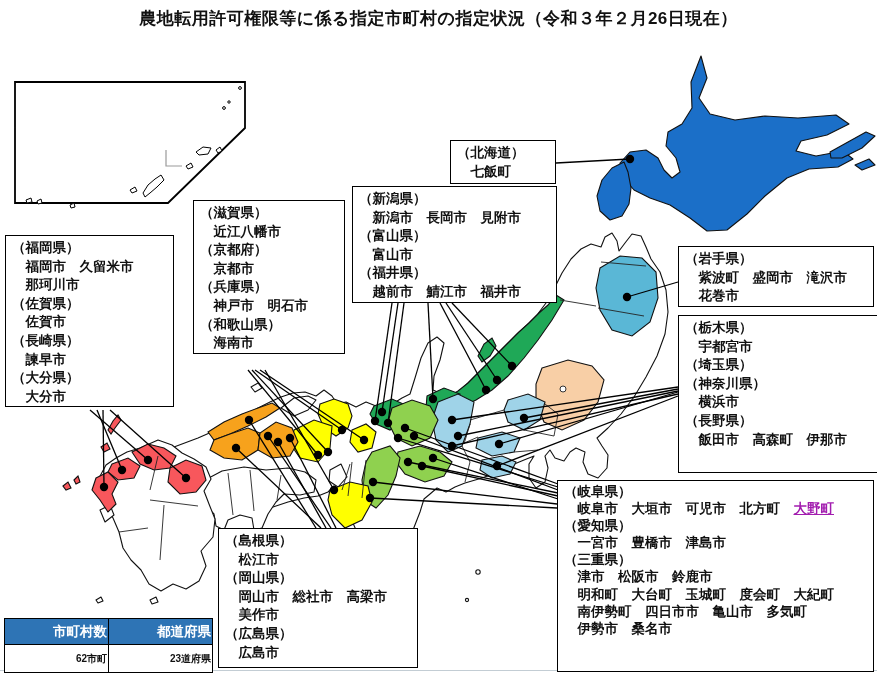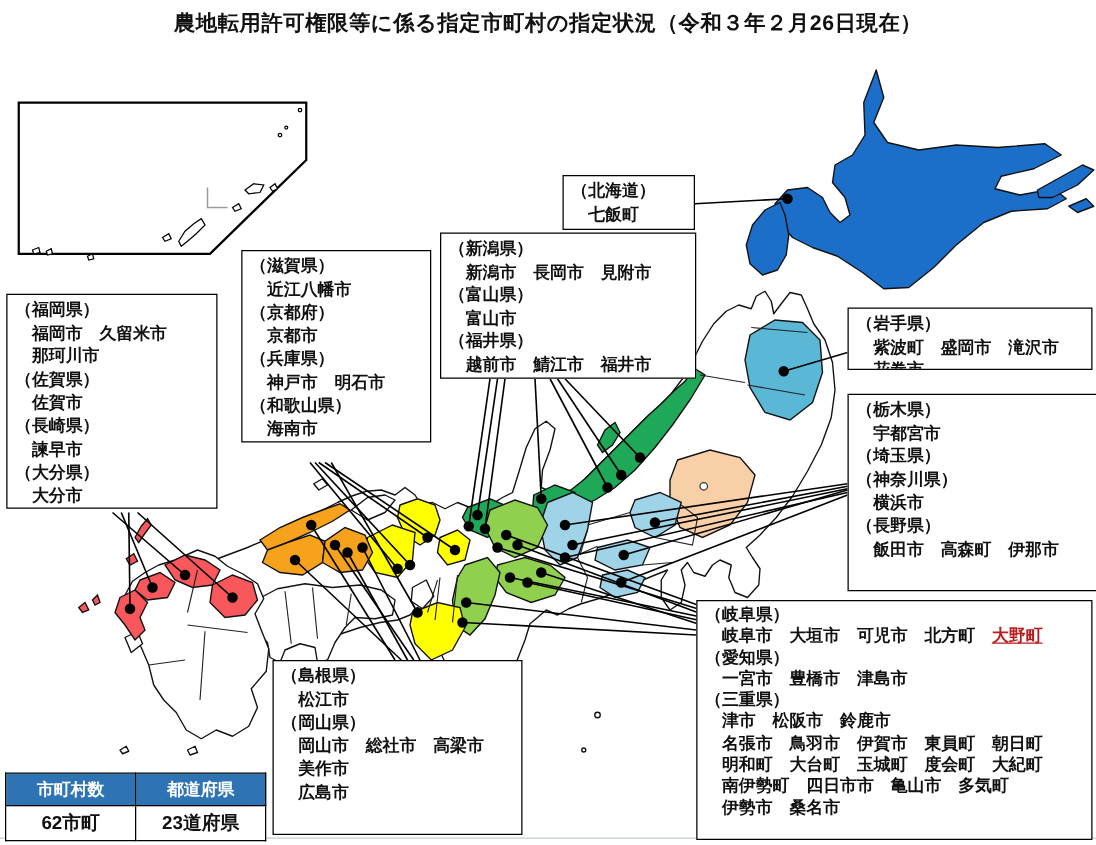--- a/index.html
+++ b/index.html
@@ -7,23 +7,23 @@
        font-family:"Liberation Sans","DejaVu Sans",sans-serif;color:#111}
   .title{position:absolute;top:7px;left:0;width:100%;text-align:center;
          font-size:17px;font-weight:bold;letter-spacing:.5px}
   svg.map{position:absolute;left:0;top:0;z-index:1}
   .lbox{position:absolute;background:#fff;border:1.6px solid #000;box-sizing:border-box;
         padding:3px 6px;font-weight:bold;font-size:13.5px;line-height:18.6px;z-index:5;overflow:hidden}
   .lbox .ln{white-space:pre}
   .lbox.tokai{line-height:17.1px;padding-top:2px}
   .hl{text-decoration:underline}
   .sum{position:absolute;left:4px;top:618px;z-index:5;border-collapse:collapse;font-weight:bold}
-  .sum td{border:1.7px solid #000;text-align:center;vertical-align:middle}
+  .sum td{border:1.7px solid #000;text-align:right;vertical-align:middle}
   .sum .hd{width:101px;height:23px;color:#fff;font-size:13.5px}
-  .sum .vl{width:101px;height:25px;font-size:15px;background:#fff}
+  .sum .vl{width:101px;height:25px;font-size:10px;background:#fff}
   .baseline{position:absolute;left:0;top:670px;width:877px;height:1px;background:#c3cdd4;z-index:0}
 </style>
 </head>
 <body>
 
 <div class="title">農地転用許可権限等に係る指定市町村の指定状況（令和３年２月26日現在）</div>
 <div class="baseline"></div>
 
 <svg class="map" width="877" height="676" viewBox="0 0 877 676">
 
@@ -250,55 +250,55 @@
   <div class="ln">　福岡市　久留米市</div>
   <div class="ln">　那珂川市</div>
   <div class="ln">（佐賀県）</div>
   <div class="ln">　佐賀市</div>
   <div class="ln">（長崎県）</div>
   <div class="ln">　諫早市</div>
   <div class="ln">（大分県）</div>
   <div class="ln">　大分市</div>
 </div>
 
-<div class="lbox" style="left:678px;top:246px;width:196px;height:50px">
+<div class="lbox" style="left:678px;top:246px;width:196px;height:61px">
   <div class="ln">（岩手県）</div>
   <div class="ln">　紫波町　盛岡市　滝沢市</div>
   <div class="ln">　花巻市</div>
 </div>
 
 <div class="lbox" style="left:678px;top:315px;width:224px;height:158px">
   <div class="ln">（栃木県）</div>
   <div class="ln">　宇都宮市</div>
   <div class="ln">（埼玉県）</div>
   <div class="ln">（神奈川県）</div>
   <div class="ln">　横浜市</div>
   <div class="ln">（長野県）</div>
   <div class="ln">　飯田市　高森町　伊那市</div>
 </div>
 
 <div class="lbox tokai" style="left:557px;top:480px;width:317px;height:192px">
   <div class="ln">（岐阜県）</div>
-  <div class="ln"><span>　岐阜市　大垣市　可児市　北方町　</span><span class="hl" style="color: #b91c1c;">大野町</span></div>
+  <div class="ln"><span>　岐阜市　大垣市　可児市　北方町　</span><span class="hl" style="color: #a21caf;">大野町</span></div>
   <div class="ln">（愛知県）</div>
   <div class="ln">　一宮市　豊橋市　津島市</div>
   <div class="ln">（三重県）</div>
   <div class="ln">　津市　松阪市　鈴鹿市</div>
-  <div class="ln">　名張市　鳥羽市　伊賀市　東員町　朝日町</div>
   <div class="ln">　明和町　大台町　玉城町　度会町　大紀町</div>
   <div class="ln">　南伊勢町　四日市市　亀山市　多気町</div>
   <div class="ln">　伊勢市　桑名市</div>
 </div>
 
 <div class="lbox" style="left:218px;top:528px;width:200px;height:140px">
   <div class="ln">（島根県）</div>
   <div class="ln">　松江市</div>
   <div class="ln">（岡山県）</div>
   <div class="ln">　岡山市　総社市　高梁市</div>
   <div class="ln">　美作市</div>
+  <div class="ln">（広島県）</div>
   <div class="ln">　広島市</div>
 </div>
 
 <table class="sum">
   <tbody>
       <tr>
     <td class="hd" style="background-color: rgb(46, 116, 181);">市町村数</td>
     <td class="hd" style="background-color: rgb(46, 116, 181);">都道府県</td>
   </tr>
   <tr>

